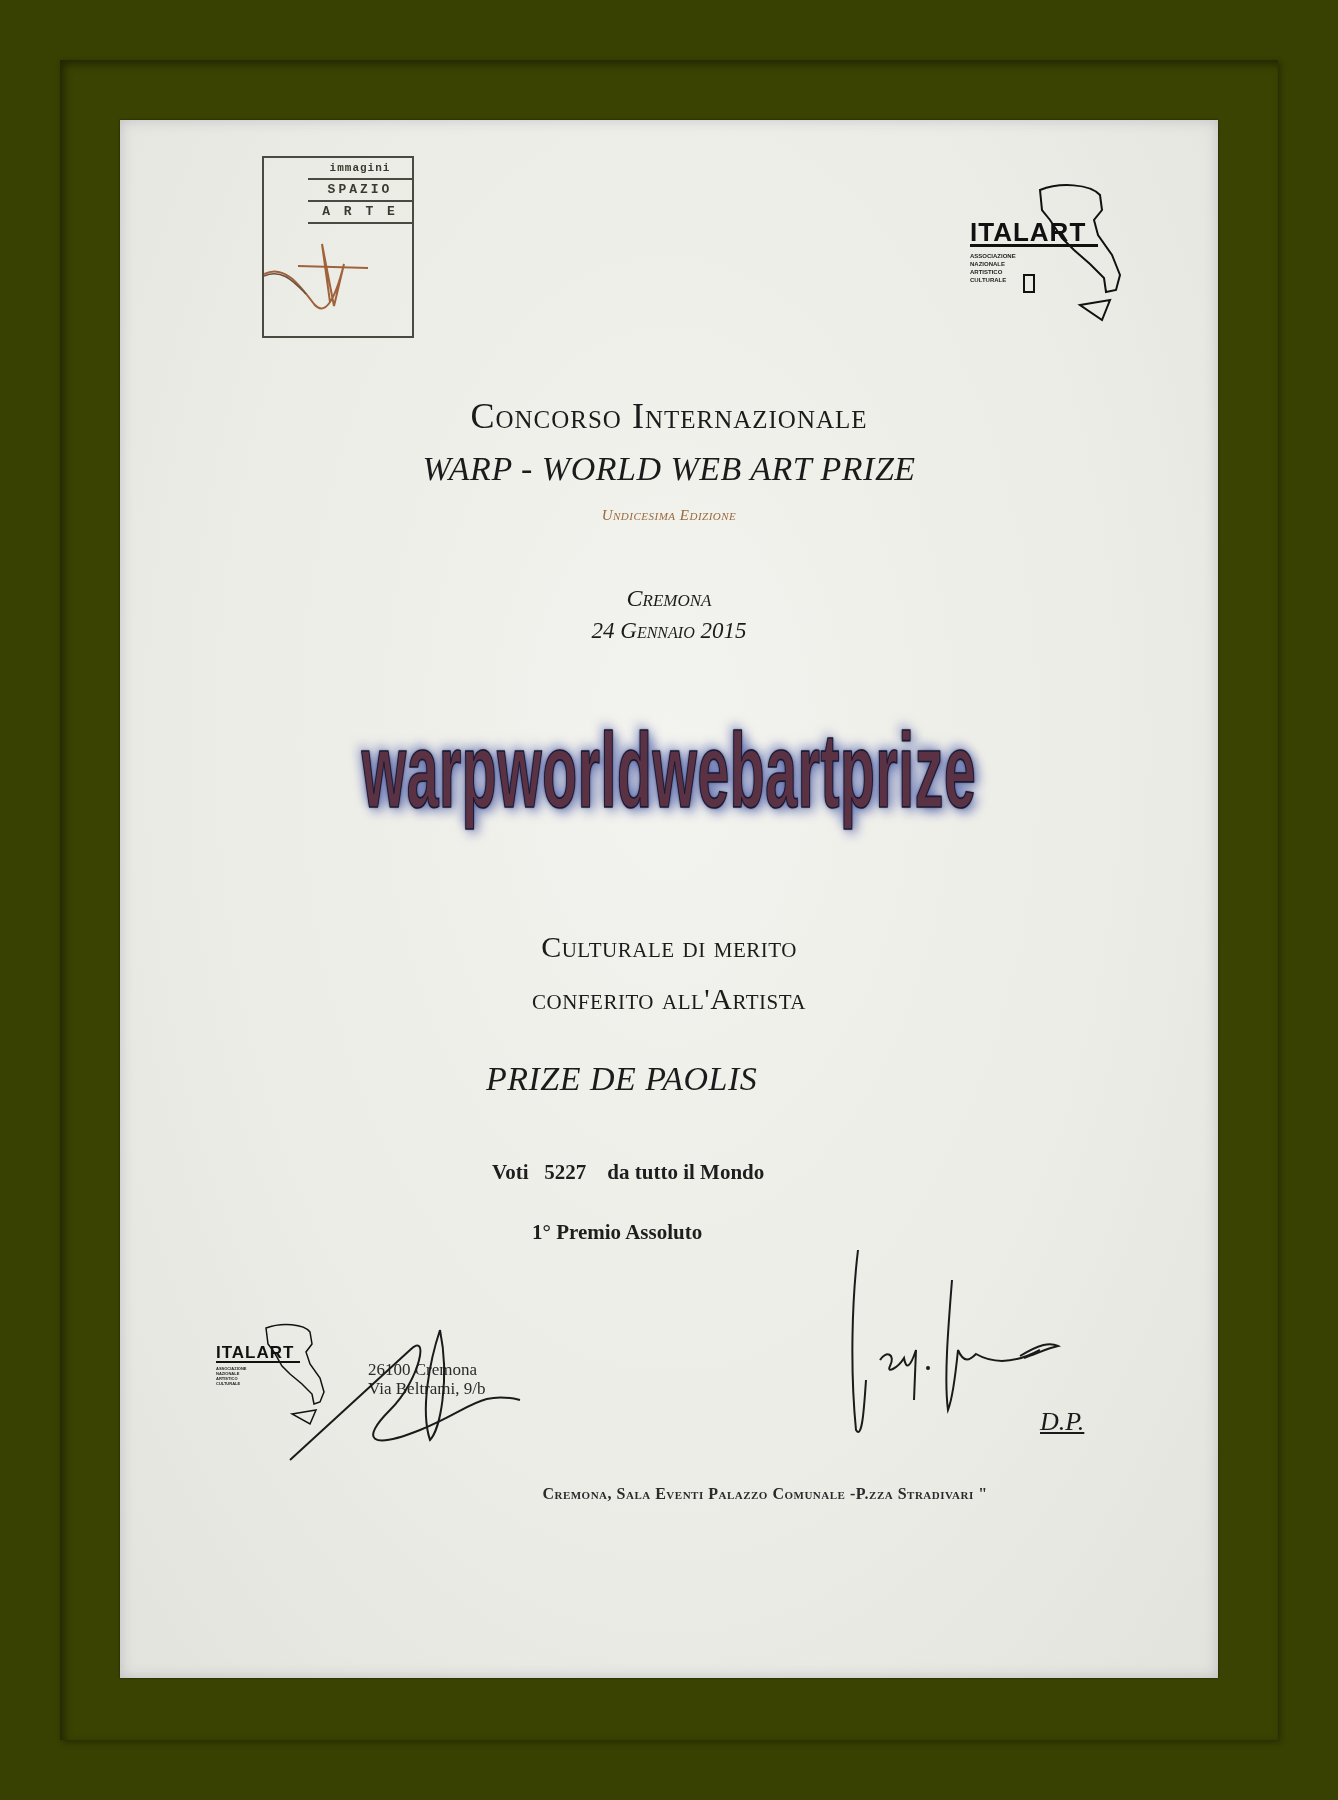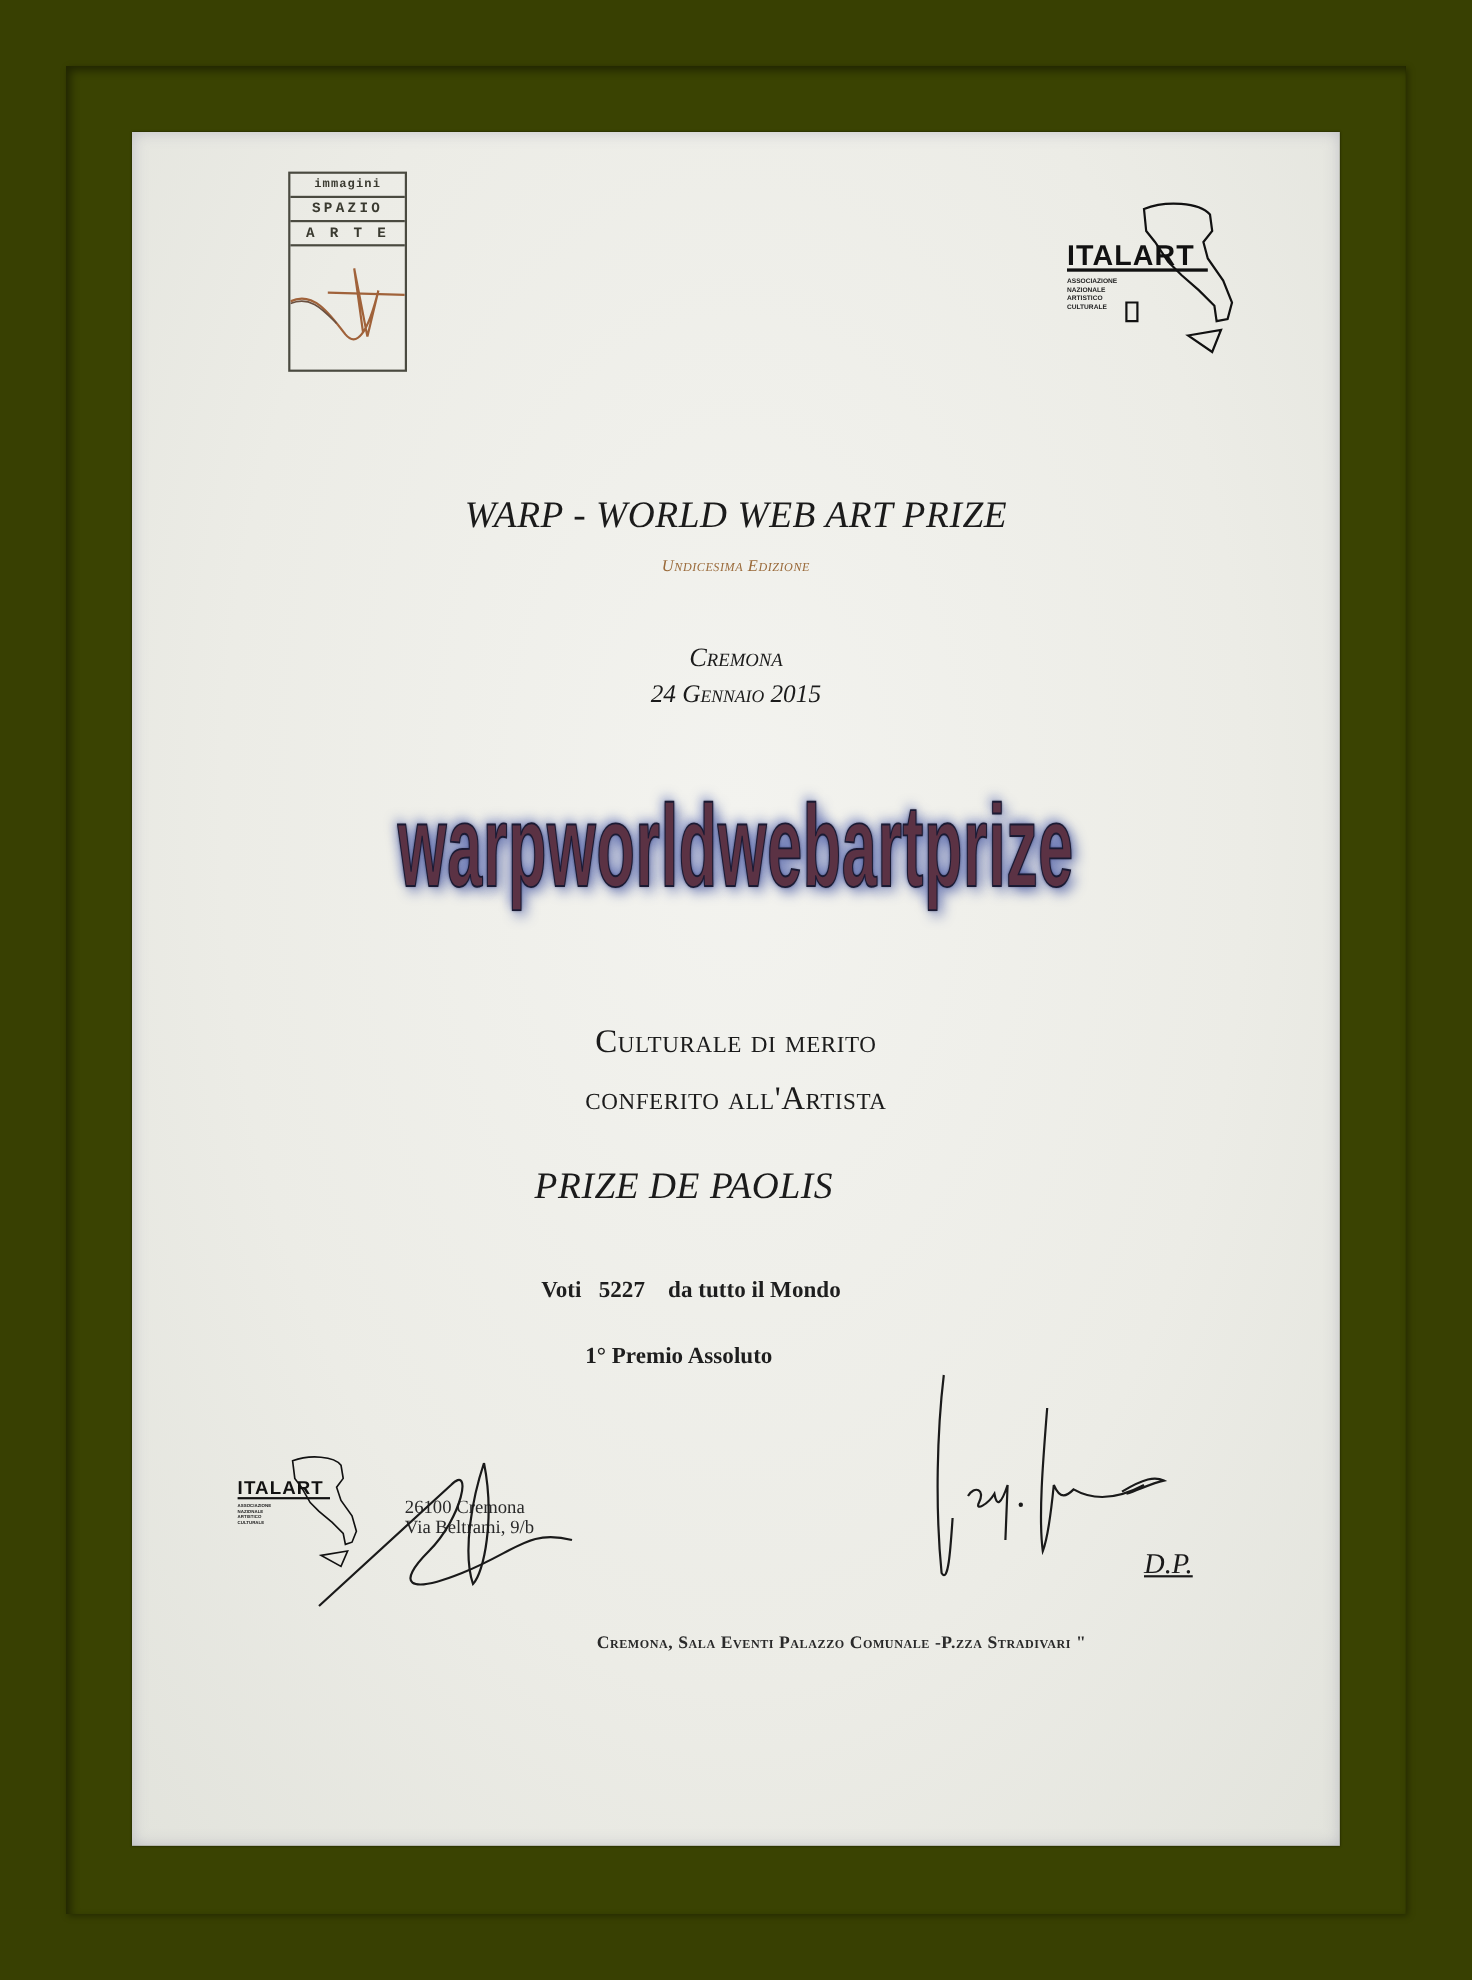--- a/index.html
+++ b/index.html
@@ -18,20 +18,21 @@
     .paper {
       position: absolute; left: 120px; top: 120px; width: 1098px; height: 1558px;
       background: radial-gradient(ellipse at 50% 40%, #f3f3ef 0%, #ecece6 60%, #e2e3dc 100%);
       box-shadow: inset 0 0 14px rgba(120,120,150,0.35), 0 0 2px rgba(0,0,0,0.6);
     }
     .abs { position: absolute; }
     
     .sa-logo {
       left: 142px; top: 36px; width: 104px; height: 178px;
       border: 2px solid #4a4a40;
+      padding-left: 44px;
     }
     .sa-row {
       height: 20px; border-bottom: 2px solid #4a4a40;
       font-family: "Liberation Mono", monospace; font-weight: bold;
       font-size: 13px; color: #3a3a30; text-align: center; line-height: 20px;
       letter-spacing: 3px;
     }
     .sa-row.small { font-size: 11px; letter-spacing: 1px; }
     .sa-mark { position: absolute; left: 0; top: 66px; width: 104px; height: 112px; }
     
@@ -103,20 +104,21 @@
     </svg>
     <div class="ia-text">ITALART</div>
     <div class="ia-sub">
       <div>Associazione</div>
       <div>Nazionale</div>
       <div>Artistico</div>
       <div>Culturale</div>
     </div>
   </div>
 
+  <div class="abs center t1">Concorso Internazionale</div>
   <div class="abs center t2">WARP - WORLD WEB ART PRIZE</div>
   <div class="abs center t3">Undicesima Edizione</div>
   <div class="abs center t4">Cremona</div>
   <div class="abs center t5">24 Gennaio 2015</div>
 
   <div class="abs wordart">warpworldwebartprize</div>
 
   <div class="abs center t6">Culturale di merito</div>
   <div class="abs center t7">conferito all'Artista</div>
 

